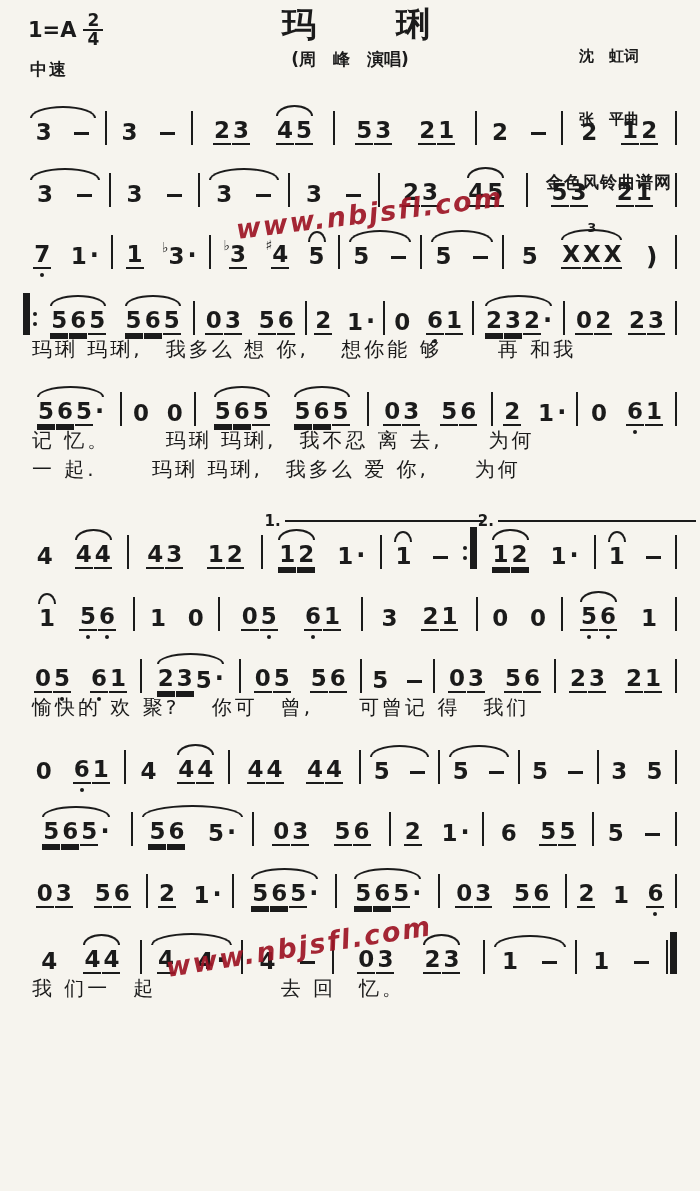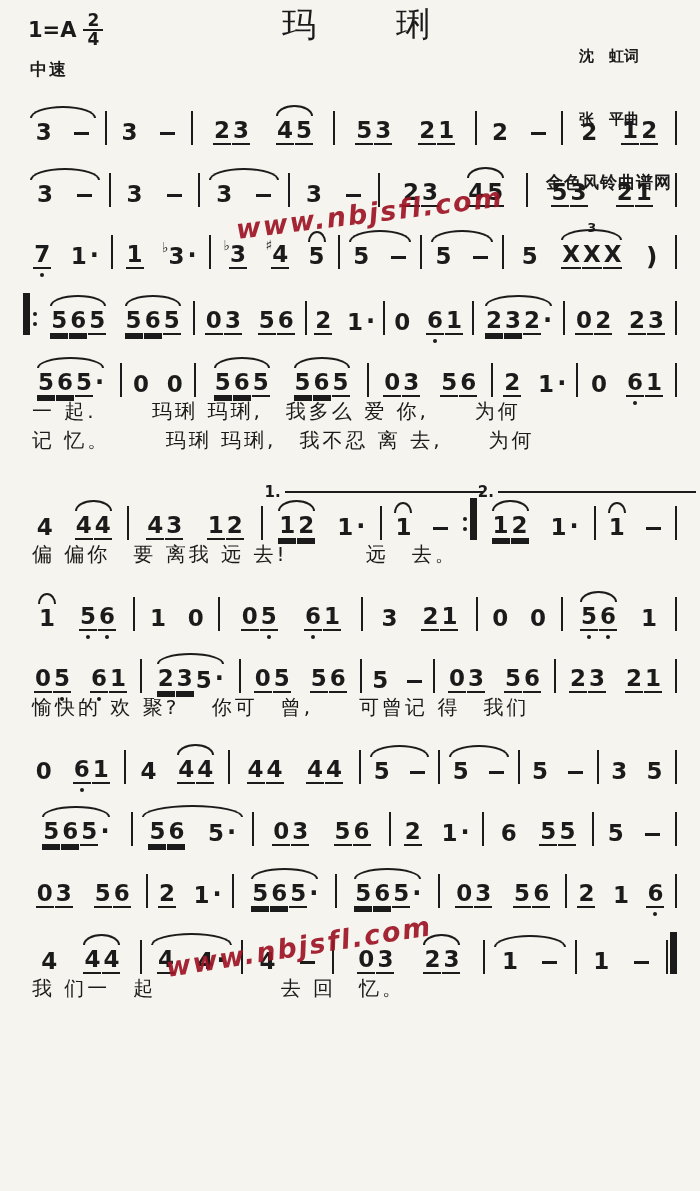--- a/index.html
+++ b/index.html
@@ -10,21 +10,21 @@
     color:#1b1b1b;
   }
   .page{position:relative;width:700px;height:1191px;}
   
   .header{position:relative;height:92px;}
   .ks{position:absolute;left:28px;top:12px;font-weight:700;font-size:21px;display:flex;align-items:center;}
   .frac{display:inline-flex;flex-direction:column;align-items:center;margin-left:7px;font-size:17px;line-height:17px;font-weight:700;}
   .frac .fd{border-top:2px solid #1b1b1b;padding:0 4px;}
   .frac .fn{padding:0 4px;}
   .tempo{position:absolute;left:30px;top:58px;font-weight:700;font-size:17px;letter-spacing:2px;}
-  .title{position:absolute;left:16px;right:0;top:2px;text-align:center;font-size:34px;font-weight:400;letter-spacing:4px;white-space:pre;}
+  .title{position:absolute;left:16px;right:0;top:2px;text-align:center;font-size:34px;font-weight:700;letter-spacing:4px;white-space:pre;}
   .subtitle{position:absolute;left:0;right:0;top:48px;text-align:center;font-size:17px;font-weight:700;white-space:pre;}
   .credits{position:absolute;right:28px;top:4px;text-align:center;font-weight:700;font-size:15px;line-height:21px;white-space:pre;}
   .site{font-size:17px;font-weight:700;letter-spacing:1px;}
   
   .score{padding:0 22px;}
   .block{margin-bottom:9px;}
   .sys{display:flex;align-items:flex-end;padding-top:15px;min-height:38px;}
   .measure{position:relative;display:flex;align-items:flex-end;justify-content:space-evenly;padding:0 3px;gap:10px;}
   .grp{position:relative;display:inline-flex;align-items:flex-end;gap:1px;}
   .n{font-weight:700;font-size:23px;line-height:25px;padding:0 1px;position:relative;}
@@ -59,20 +59,21 @@
   <div class="header">
     <div class="ks">
       <span>1=A</span>
       <span class="frac">
         <span class="fn">2</span>
         <span class="fd">4</span>
       </span>
     </div>
     <div class="tempo">中速</div>
     <div class="title">玛　　琍</div>
+    <div class="subtitle">(周　峰　演唱)</div>
     <div class="credits">
       <div>沈　虹词</div>
       <div>张　平曲</div>
       <div class="site">金色风铃曲谱网</div>
     </div>
   </div>
 
   <div class="score" id="score">
       <div class="block">
         <div class="sys">
@@ -386,20 +387,21 @@
             </span>
             <span class="grp">
               <span class="n u1">2</span>
               <span class="n u1">3</span>
             </span>
           </div>
           <span class="barwrap" style="display: flex; align-items: flex-end;">
             <span class="bar"></span>
           </span>
         </div>
+        <div class="lyr">玛琍 玛琍,　我多么 想 你,　 想你能 够　　 再 和我</div>
       </div>
       <div class="block">
         <div class="sys">
           <div class="measure" style="flex-grow: 4;">
             <span class="grp slur">
               <span class="n u2">5</span>
               <span class="n u2">6</span>
               <span class="n u1">5</span>
               <span class="dot">·</span>
             </span>
@@ -464,22 +466,22 @@
             </span>
             <span class="grp">
               <span class="n u1 ld">6</span>
               <span class="n u1">1</span>
             </span>
           </div>
           <span class="barwrap" style="display: flex; align-items: flex-end;">
             <span class="bar"></span>
           </span>
         </div>
+        <div class="lyr">记 忆。　　 玛琍 玛琍,　我不忍 离 去,　　为何</div>
         <div class="lyr">一 起.　　 玛琍 玛琍,　我多么 爱 你,　　为何</div>
-        <div class="lyr">记 忆。　　 玛琍 玛琍,　我不忍 离 去,　　为何</div>
       </div>
       <div class="block">
         <div class="sys" style="padding-top: 34px;">
           <div class="measure" style="flex-grow: 4;">
             <span class="grp">
               <span class="n">4</span>
             </span>
             <span class="grp slur">
               <span class="n u1">4</span>
               <span class="n u1">4</span>
@@ -555,21 +557,20 @@
               <span class="n">1</span>
             </span>
             <span class="grp">
               <span class="n dash"></span>
             </span>
           </div>
           <span class="barwrap" style="display: flex; align-items: flex-end;">
             <span class="bar"></span>
           </span>
         </div>
-        <div class="lyr">偏 偏你　要 离我 远 去!　　　 远　去。</div>
       </div>
       <div class="block">
         <div class="sys">
           <div class="measure" style="flex-grow: 4;">
             <span class="grp slur">
               <span class="n">1</span>
             </span>
             <span class="grp">
               <span class="n u1 ld">5</span>
               <span class="n u1 ld">6</span>

